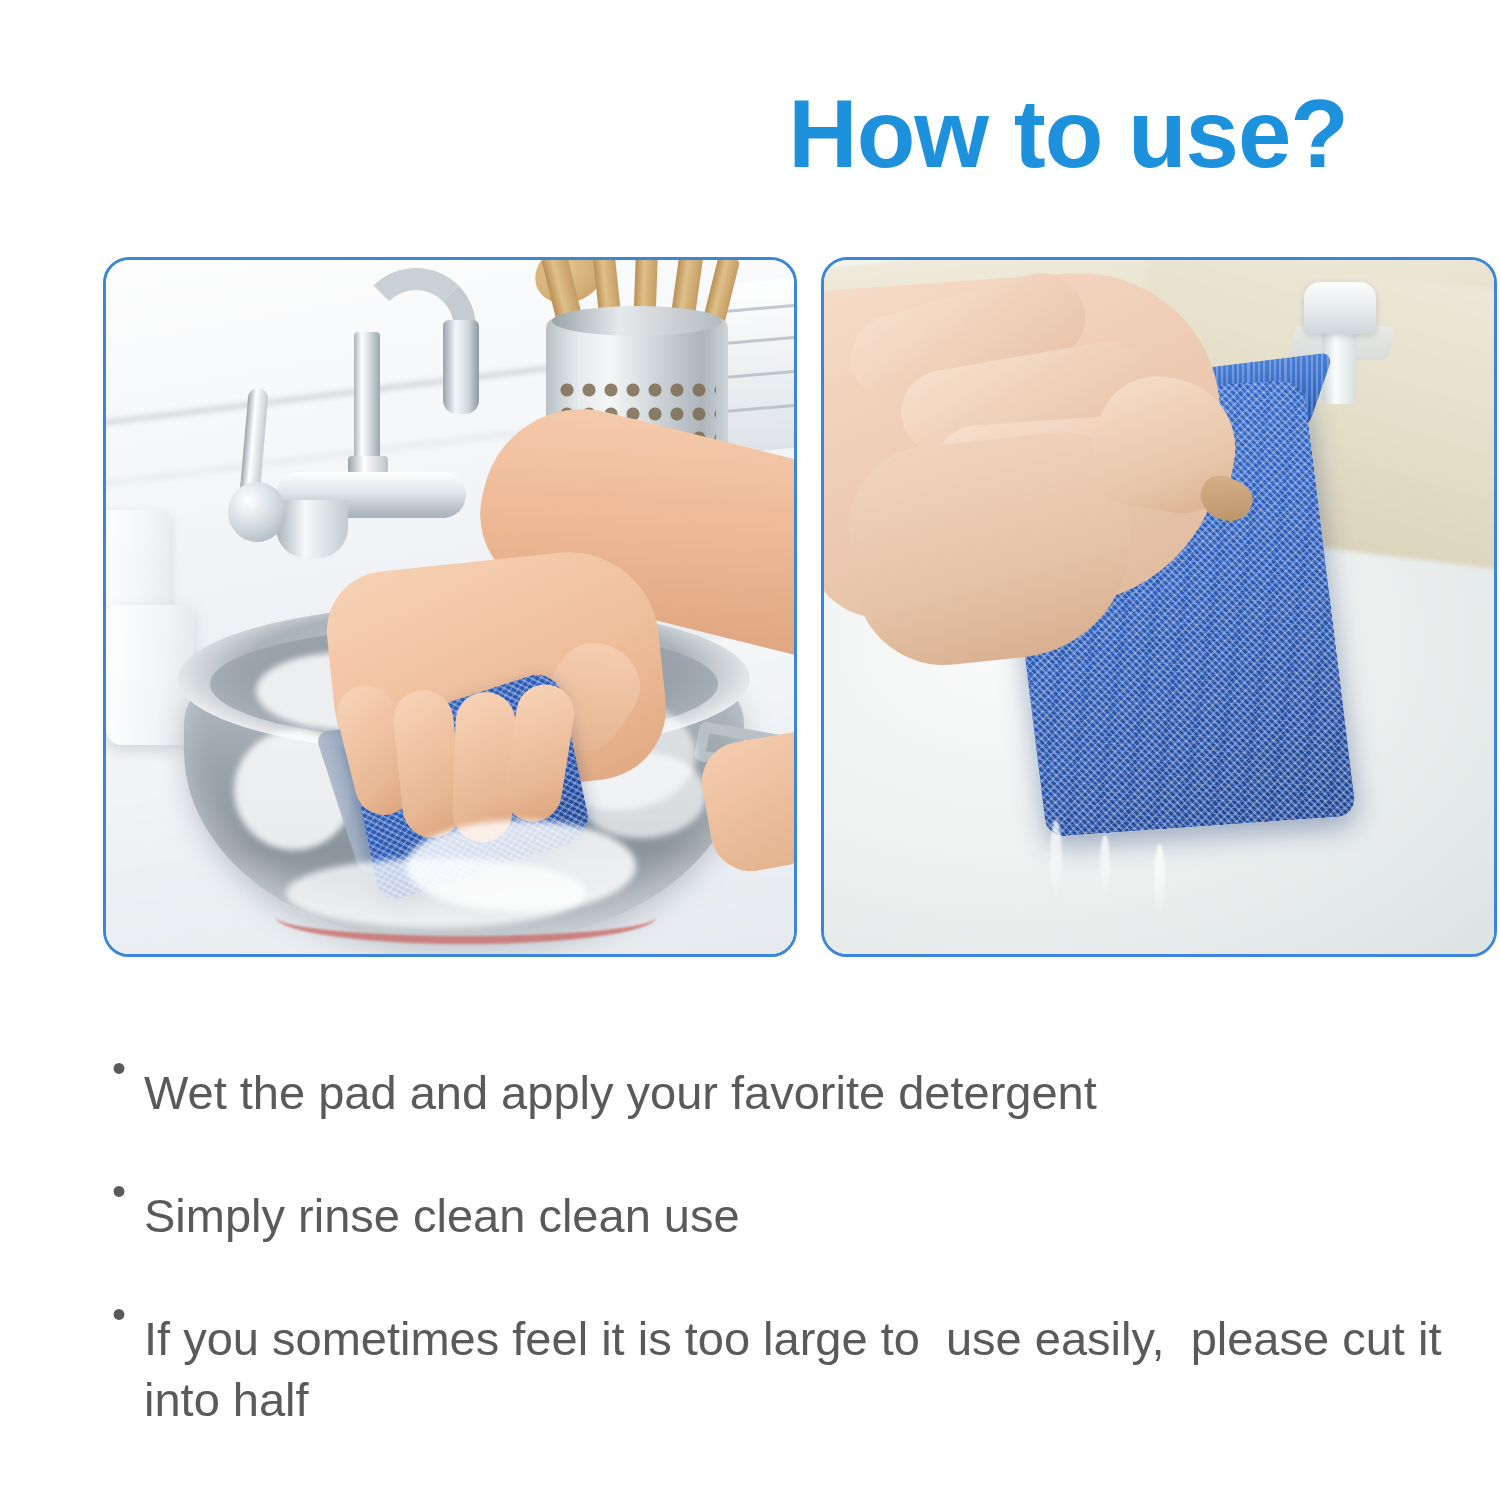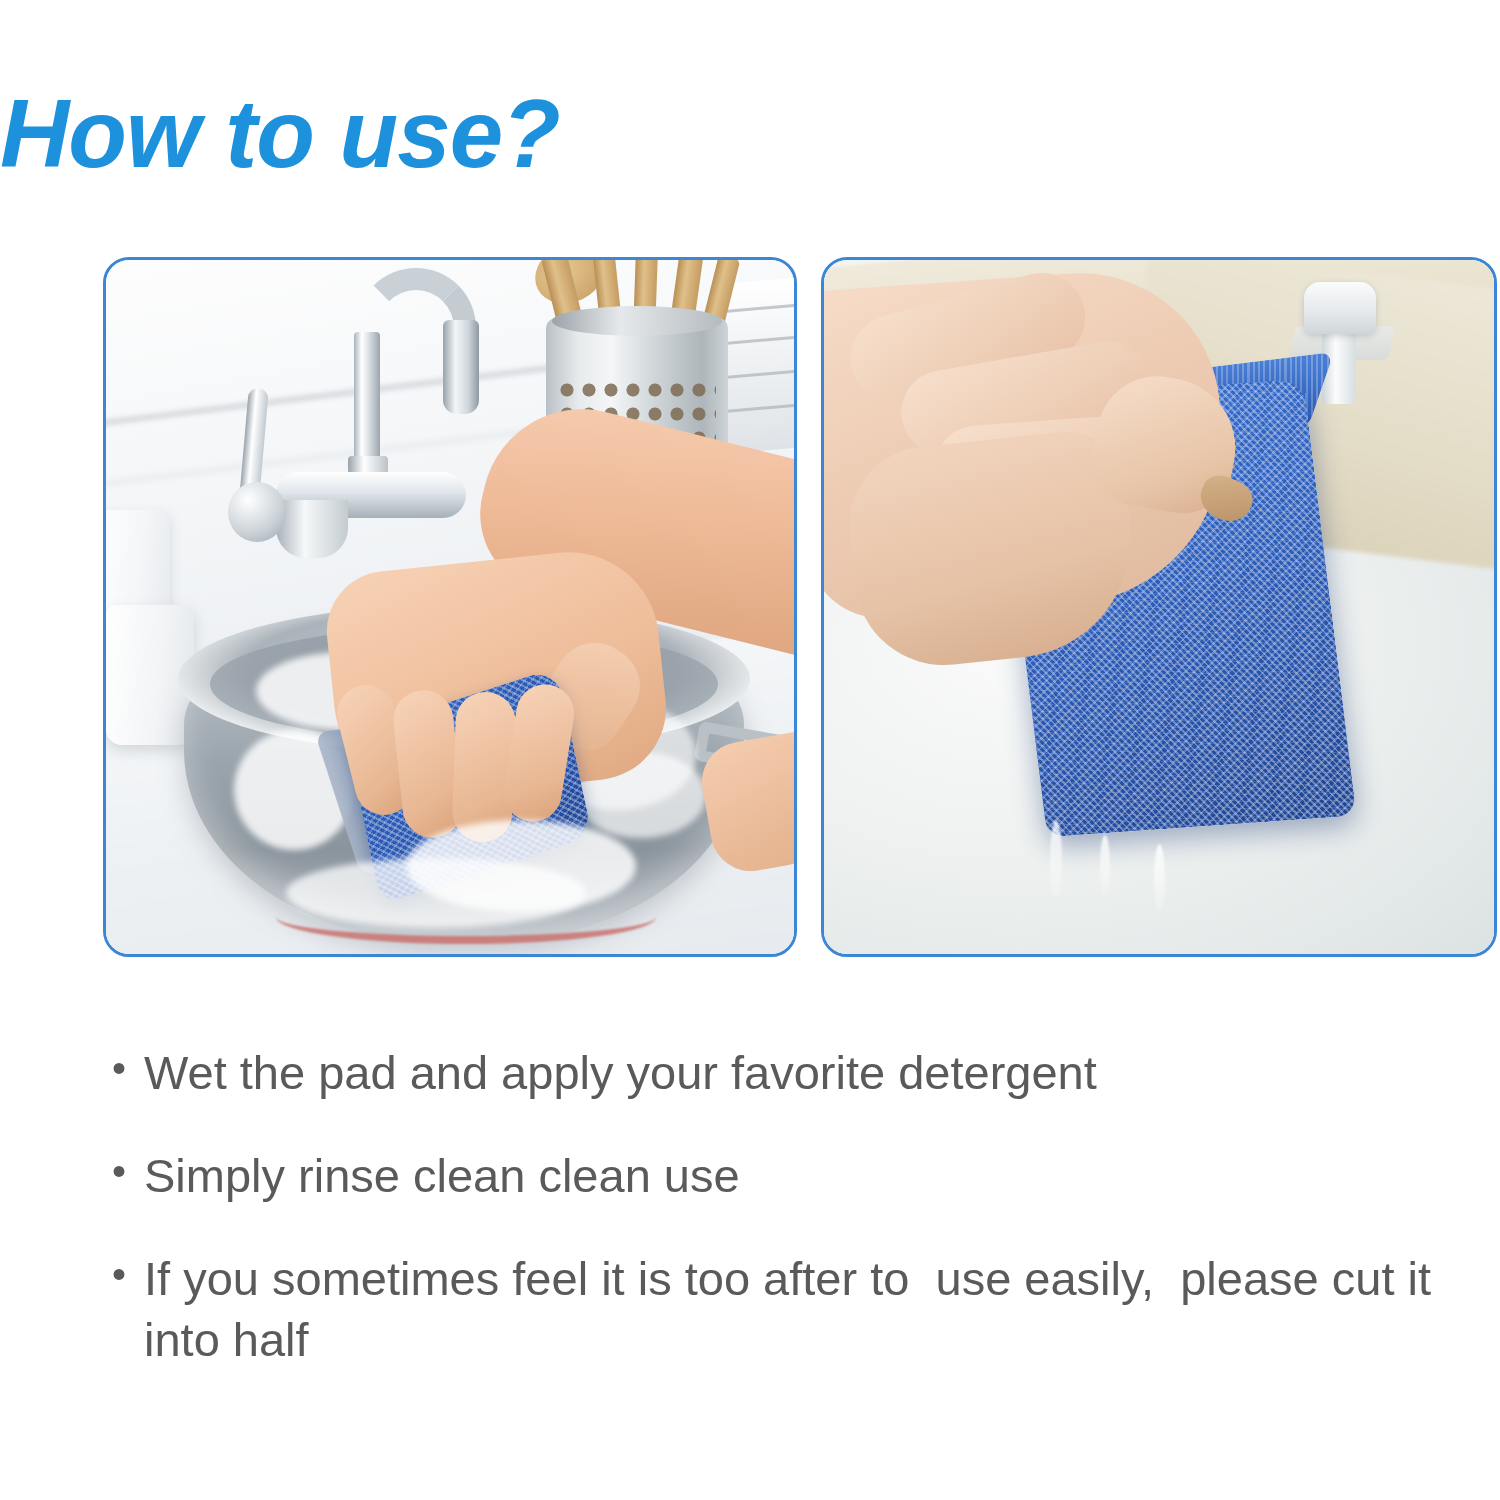--- a/index.html
+++ b/index.html
@@ -16,28 +16,27 @@
     height: 1500px;
     background: #ffffff;
   }
 
   
   .title {
     position: absolute;
     left: 0;
     top: 86px;
     width: 1348px;
-    text-align: left;
+    text-align: right;
     font-size: 96px;
     font-weight: bold;
     letter-spacing: -1px;
     color: #1e91dd;
     line-height: 1;
     white-space: nowrap;
-    font-style: italic;
   }
 
   
   .panels {
     position: absolute;
     left: 103px;
     top: 257px;
     width: 1394px;
     height: 700px;
   }
@@ -400,20 +399,21 @@
   .bullet-dot {
     flex: 0 0 auto;
     width: 32px;
     font-size: 40px;
     line-height: 1.30;
     color: #5a5a5a;
   }
   .bullet-text {
     flex: 1 1 auto;
     white-space: pre-wrap;
+    margin-top: 20px;
   }
 </style>
 </head>
 <body>
 
 <div class="page">
 
   <div class="title">How to use?</div>
 
   <div class="panels">
@@ -518,18 +518,18 @@
       <span class="bullet-text">Wet the pad and apply your favorite detergent</span>
     </div>
 
     <div class="bullet">
       <span class="bullet-dot">•</span>
       <span class="bullet-text">Simply rinse clean clean use</span>
     </div>
 
     <div class="bullet">
       <span class="bullet-dot">•</span>
-      <span class="bullet-text">If you sometimes feel it is too after to  use easily,  please cut it into half</span>
+      <span class="bullet-text">If you sometimes feel it is too large to  use easily,  please cut it into half</span>
     </div>
 
   </div>
 
 </div>
 
 </body></html>

